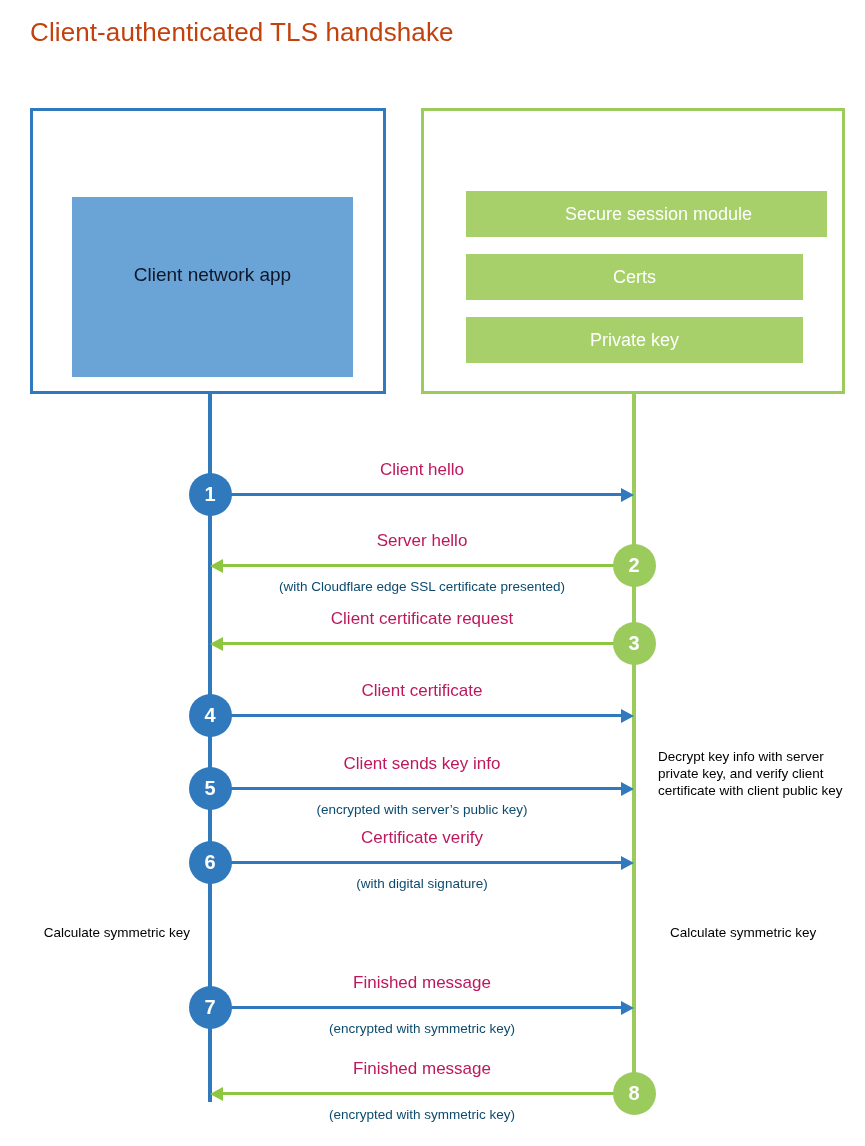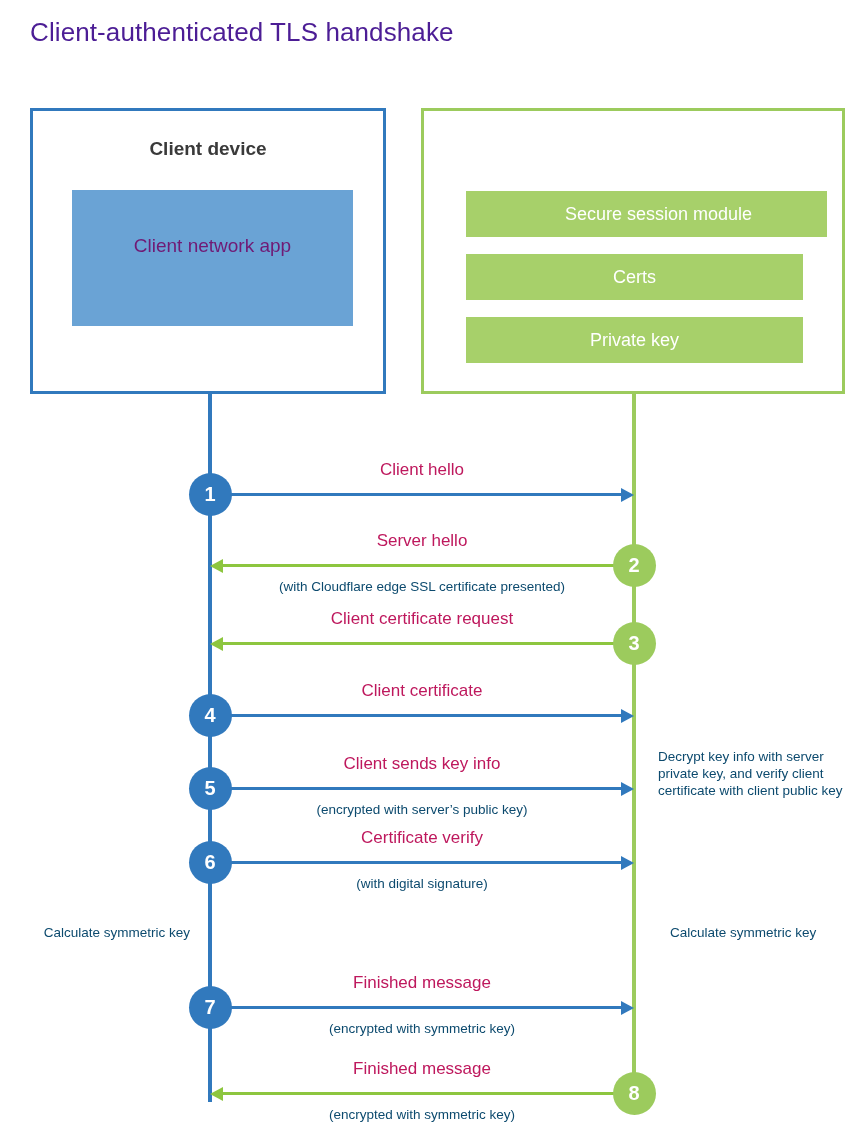--- a/index.html
+++ b/index.html
@@ -16,21 +16,21 @@
     overflow: hidden;
   }
 
   
   #diagram-title {
     position: absolute;
     left: 30px;
     top: 17px;
     font-size: 26px;
     font-weight: 400;
-    color: #4c1d95;
+    color: #c2410c;
     letter-spacing: 0.1px;
     white-space: nowrap;
   }
 
   
   .party-box {
     position: absolute;
     background: #ffffff;
     box-sizing: border-box;
   }
@@ -56,25 +56,25 @@
     text-align: center;
     font-size: 19px;
     font-weight: bold;
     color: #3a3a3a;
   }
 
   
   #client-app-block {
     position: absolute;
     left: 39px;
-    top: 79px;
+    top: 86px;
     width: 281px;
-    height: 136px;
+    height: 180px;
     background: #6aa3d5;
-    color: #701a75;
+    color: #0f172a;
     font-size: 19px;
     line-height: 26px;
     text-align: center;
     display: flex;
     align-items: center;
     justify-content: center;
   }
   #client-app-block span { display: block; padding-bottom: 24px; }
 
   
@@ -167,33 +167,32 @@
     line-height: 43px;
   }
   .step-badge.blue  { background: #3179bd; }
   .step-badge.green { background: #9ccb5d; }
 
   
   .side-note {
     position: absolute;
     font-size: 13.5px;
     line-height: 17px;
-    color: #0c4a6e;
+    color: #000000;
   }
   #note-decrypt { left: 658px; top: 748px; width: 190px; text-align: left; }
   #note-calc-client { left: 40px; top: 924px; width: 150px; text-align: right; }
   #note-calc-server { left: 670px; top: 924px; width: 180px; text-align: left; }
 </style>
 </head>
 <body>
 
 <div id="diagram-title">Client-authenticated TLS handshake</div>
 
 <div class="party-box" id="client-box">
-  <div class="party-title">Client device</div>
   <div id="client-app-block">
     <span>Client network app</span>
   </div>
 </div>
 
 <div class="party-box" id="server-box">
   <div class="server-block" id="server-block-0">Secure session module</div>
   <div class="server-block" id="server-block-1">Certs</div>
   <div class="server-block" id="server-block-2">Private key</div>
 </div>

